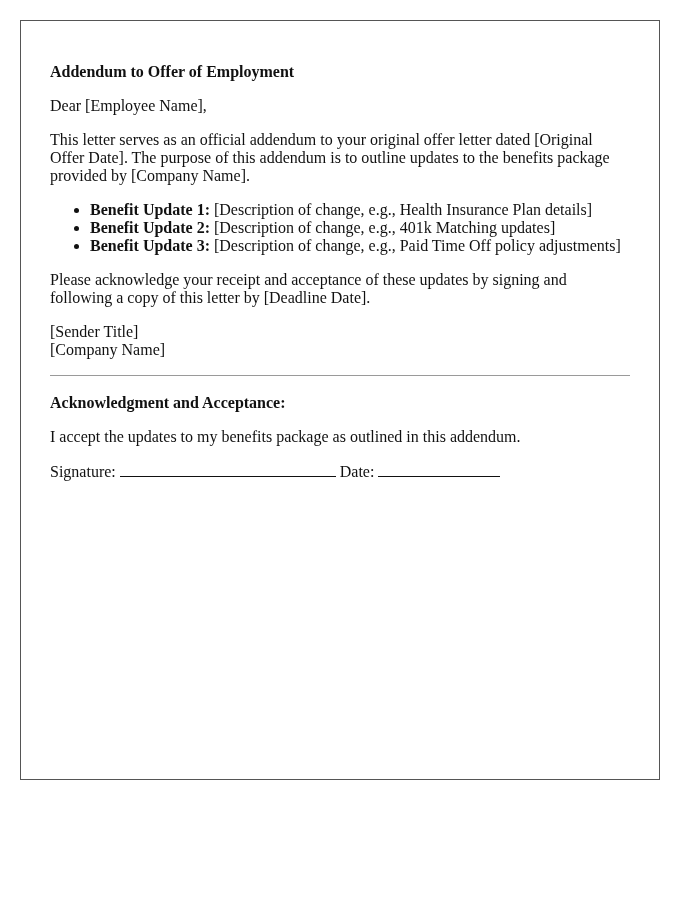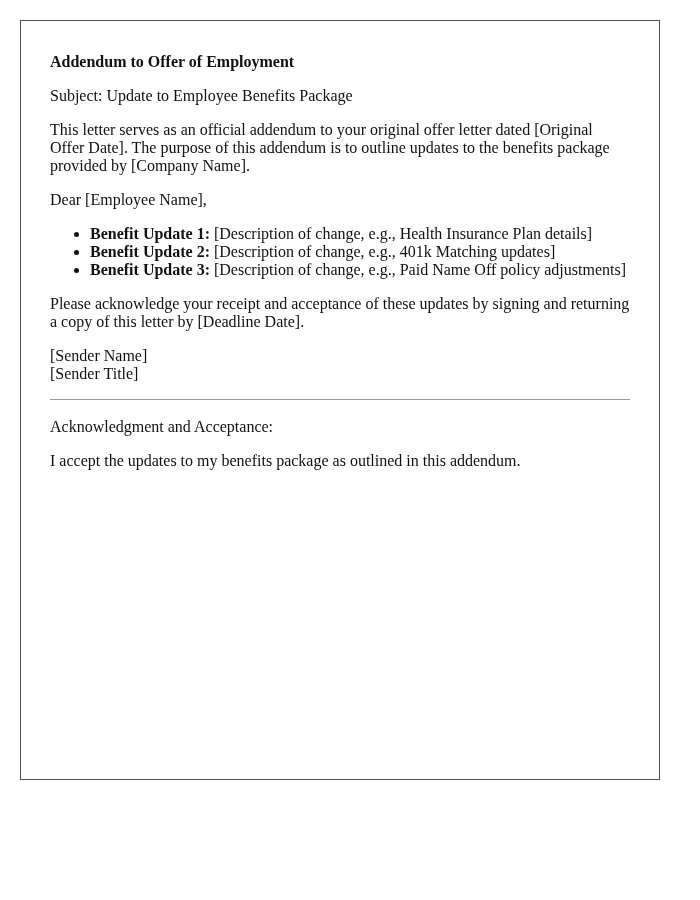--- a/index.html
+++ b/index.html
@@ -3,50 +3,50 @@
 <meta charset="utf-8">
 <style>
   html, body { margin: 0; padding: 0; background: #ffffff; }
   body { width: 700px; height: 900px; position: relative; font-family: "Liberation Serif", "DejaVu Serif", serif; color: #111; }
   .page {
     position: absolute; left: 20px; top: 20px; width: 640px; height: 760px;
     border: 1px solid #555; box-sizing: border-box; padding: 28px 29px 0 29px;
     font-size: 16px; line-height: 18px;
   }
   p { margin: 0 0 16px 0; }
-  .title { font-weight: bold; margin-top: 4px; }
+  .title { font-weight: bold; margin-top: 14px; }
   ul { margin: 0 0 16px 0; padding-left: 40px; }
   ul li { margin: 0; }
   ul li b { font-weight: bold; }
   .sig-block { margin: 0 0 16px 0; }
   hr { border: 0; border-top: 1px solid #9a9a9a; margin: 7px 0 18px 0; }
-  .ack-title { font-weight: normal; }
+  .ack-title { font-weight: bold; }
   .blank { display: inline-block; border-bottom: 1px solid #111; height: 14px; vertical-align: baseline; }
   .blank.sig { width: 216px; }
   .blank.date { width: 122px; }
 </style>
 </head>
 <body>
 
 <div class="page">
   <p class="title">Addendum to Offer of Employment</p>
-  <p>Subject: Update to Employee Benefits Package</p>
+  <p>Dear [Employee Name],</p>
   <p>This letter serves as an official addendum to your original offer letter dated [Original Offer Date]. The purpose of this addendum is to outline updates to the benefits package provided by [Company Name].</p>
-  <p>Dear [Employee Name],</p>
 
   <ul>
     <li><b>Benefit Update 1:</b><span> [Description of change, e.g., Health Insurance Plan details]</span></li>
     <li><b>Benefit Update 2:</b><span> [Description of change, e.g., 401k Matching updates]</span></li>
-    <li><b>Benefit Update 3:</b><span> [Description of change, e.g., Paid Name Off policy adjustments]</span></li>
+    <li><b>Benefit Update 3:</b><span> [Description of change, e.g., Paid Time Off policy adjustments]</span></li>
   </ul>
 
-  <p>Please acknowledge your receipt and acceptance of these updates by signing and returning a copy of this letter by [Deadline Date].</p>
+  <p>Please acknowledge your receipt and acceptance of these updates by signing and following a copy of this letter by [Deadline Date].</p>
 
   <div class="sig-block">
-    <div>[Sender Name]</div>
     <div>[Sender Title]</div>
+    <div>[Company Name]</div>
   </div>
 
   <hr>
 
   <p class="ack-title">Acknowledgment and Acceptance:</p>
   <p>I accept the updates to my benefits package as outlined in this addendum.</p>
+  <p><span>Signature: </span><span class="blank sig"></span><span> Date: </span><span class="blank date"></span></p>
 </div>
 
 </body></html>

